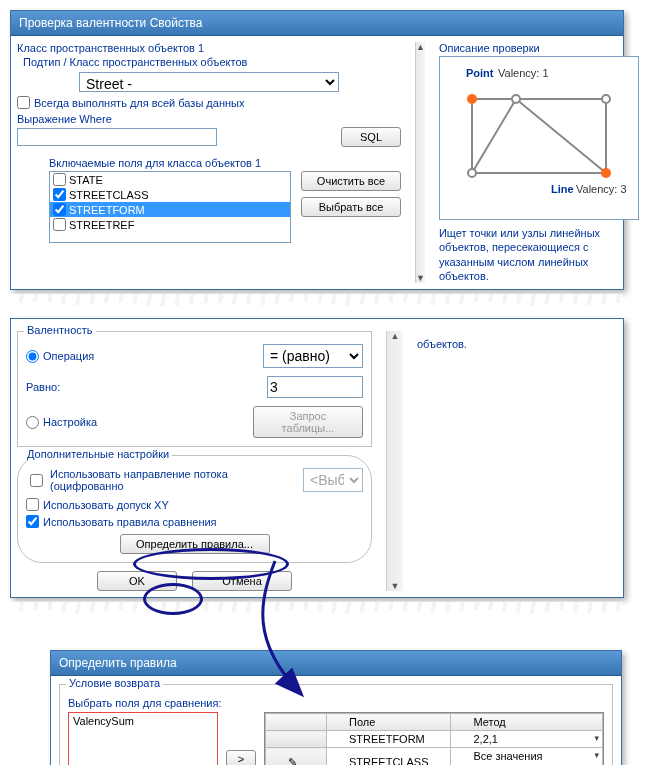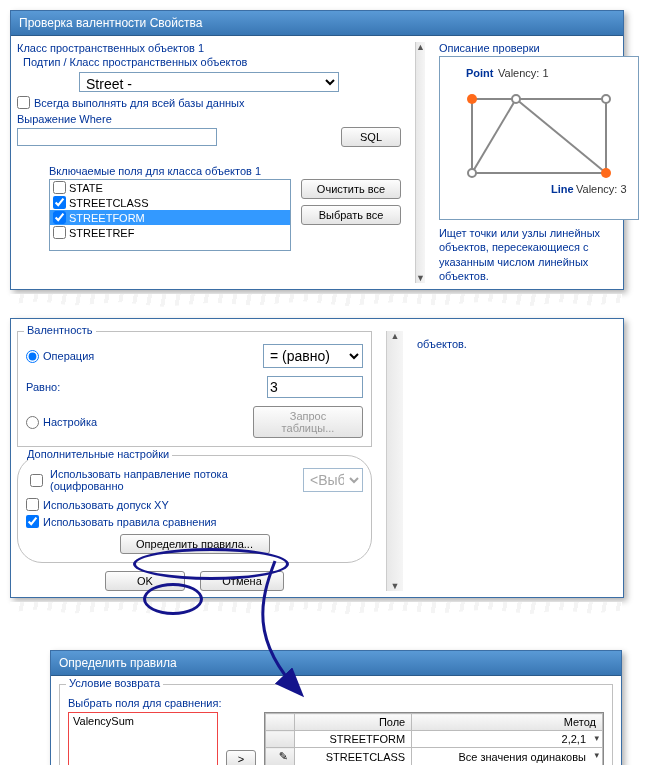--- a/index.html
+++ b/index.html
@@ -186,23 +186,23 @@
   .second-window-wrap {
     position: relative;
     margin-top: 30px;
   }
   .table-wrap {
     border:1px solid #888;
     background:#fff;
   }
   .table-wrap th, .table-wrap td {
     border:1px solid #bbb;
-    padding:2px 6px;
+    padding:2px 22px;
     font-size:11px;
-    text-align:right;
+    text-align:left;
   }
   .table-wrap th {
     background:linear-gradient(to bottom,#fafafa,#e6e6e6);
     font-weight:normal;
   }
   .row-handle {
     width:16px;
     background: linear-gradient(to bottom,#f5f5f5,#e4e4e4);
     border:1px solid #bbb;
     font-size:10px;
@@ -233,21 +233,21 @@
           <span>Всегда выполнять для всей базы данных</span>
         </div>
         <span class="label">Выражение Where</span>
         <div style="display:flex;gap:10px;align-items:center;margin-top:2px;">
           <input type="text" style="width: 200px; height: 18px;">
           <div style="flex:1;"></div>
           <button>SQL</button>
         </div>
       </div>
 
-      <div style="margin-top:18px;padding-left:32px;">
+      <div style="margin-top:10px;padding-left:32px;">
         <span class="label">Включаемые поля для класса объектов 1</span>
         <div class="flex-row">
           <div class="listbox">
             <div class="list-item">
               <input type="checkbox" style="">
               <span>STATE</span>
             </div>
             <div class="list-item">
               <input type="checkbox" checked="" style="">
               <span>STREETCLASS</span>
@@ -345,21 +345,21 @@
           <input type="checkbox" checked="" style="">
           <span>Использовать правила сравнения</span>
         </div>
         <div style="text-align:center;margin-top:6px;">
           <button style="width:150px;">Определить правила...</button>
         </div>
       </div>
 
       <div style="text-align:center;margin-top:8px;">
         <button style="width:80px;margin-right:12px;">OK</button>
-        <button style="width:84px;">Отмена</button>
+        <button style="width:100px;">Отмена</button>
       </div>
     </div>
 
     <div class="scroll-stub">
       <span>▲</span>
       <span>▼</span>
     </div>
 
     <div class="right-pane">
       <div class="desc-text" style="margin-top:6px;">объектов.</div>

